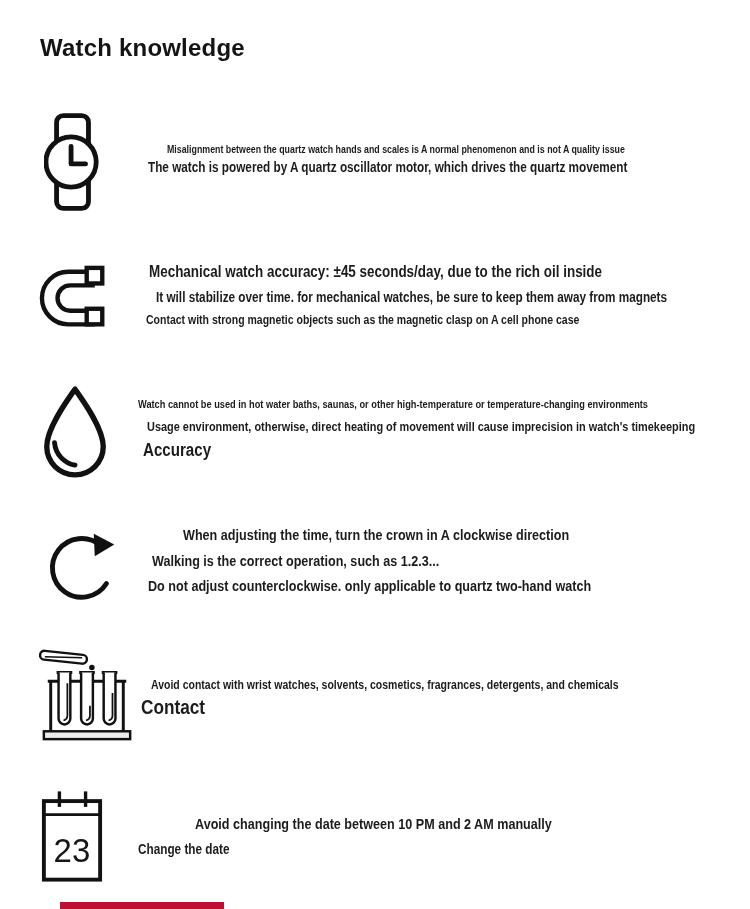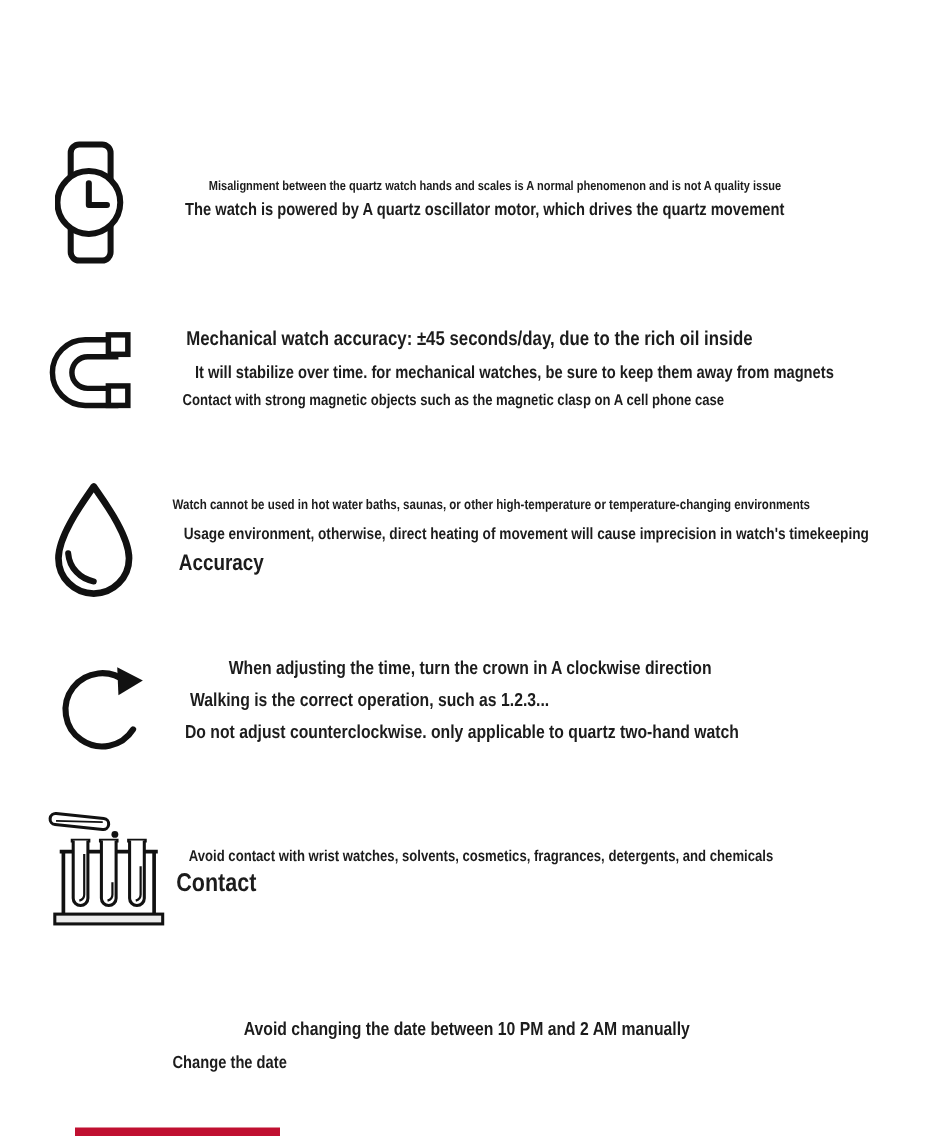--- a/index.html
+++ b/index.html
@@ -39,20 +39,21 @@
   .s6l1{left:195px;top:815px;font-size:15px;}
   .s6l2{left:138px;top:841px;font-size:14px;}
   .accent-bar{position:absolute;left:60px;top:902px;width:164px;height:7px;}
   .cal-num{font-family:"Liberation Sans",sans-serif;font-size:34px;fill:#161616;}
 </style>
 </head>
 <body>
 
 <div class="page">
 
+  <h1 class="title">Watch knowledge</h1>
 
   <div class="icon ic-watch">
     <svg width="58" height="100" viewBox="0 0 60 102">
       <rect x="13" y="3" width="33" height="96" rx="7" fill="#fff" stroke="#111" stroke-width="5"></rect>
       <circle cx="28" cy="51" r="26" fill="#fff" stroke="#111" stroke-width="5"></circle>
       <path d="M28 35 V53 H43" fill="none" stroke="#111" stroke-width="5" stroke-linecap="round" stroke-linejoin="round"></path>
     </svg>
   </div>
   <div class="line s1l1">Misalignment between the quartz watch hands and scales is A normal phenomenon and is not A quality issue</div>
   <div class="line s1l2">The watch is powered by A quartz oscillator motor, which drives the quartz movement</div>
@@ -109,17 +110,26 @@
       <path d="M55 63 V73 Q55 77 51 78" fill="none" stroke="#111" stroke-width="1.8"></path>
 
       <line x1="67" y1="29" x2="83" y2="29" stroke="#111" stroke-width="3"></line>
       <path d="M69 29 V76 A6 6 0 0 0 81 76 V29" fill="#fff" stroke="#111" stroke-width="2.5"></path>
       <path d="M78 50 V73 Q78 77 74 78" fill="none" stroke="#111" stroke-width="1.8"></path>
     </svg>
   </div>
   <div class="line s5l1">Avoid contact with wrist watches, solvents, cosmetics, fragrances, detergents, and chemicals</div>
   <div class="line s5l2">Contact</div>
 
+  <div class="icon ic-cal">
+    <svg width="64" height="96" viewBox="0 0 66 98">
+      <rect x="4" y="13" width="58" height="81" fill="#fff" stroke="#111" stroke-width="4"></rect>
+      <line x1="4" y1="27" x2="62" y2="27" stroke="#111" stroke-width="3"></line>
+      <line x1="20" y1="3" x2="20" y2="19" stroke="#111" stroke-width="3.5"></line>
+      <line x1="47" y1="3" x2="47" y2="19" stroke="#111" stroke-width="3.5"></line>
+      <text x="14" y="76" class="cal-num">23</text>
+    </svg>
+  </div>
   <div class="line s6l1">Avoid changing the date between 10 PM and 2 AM manually</div>
   <div class="line s6l2">Change the date</div>
 
   <div class="accent-bar" style="background: rgb(192, 16, 49);"></div>
 </div>
 
 </body></html>

